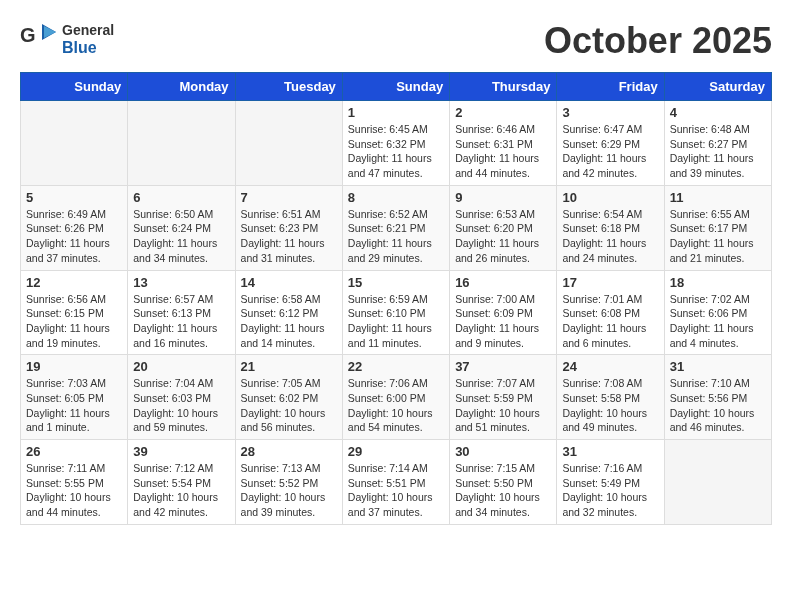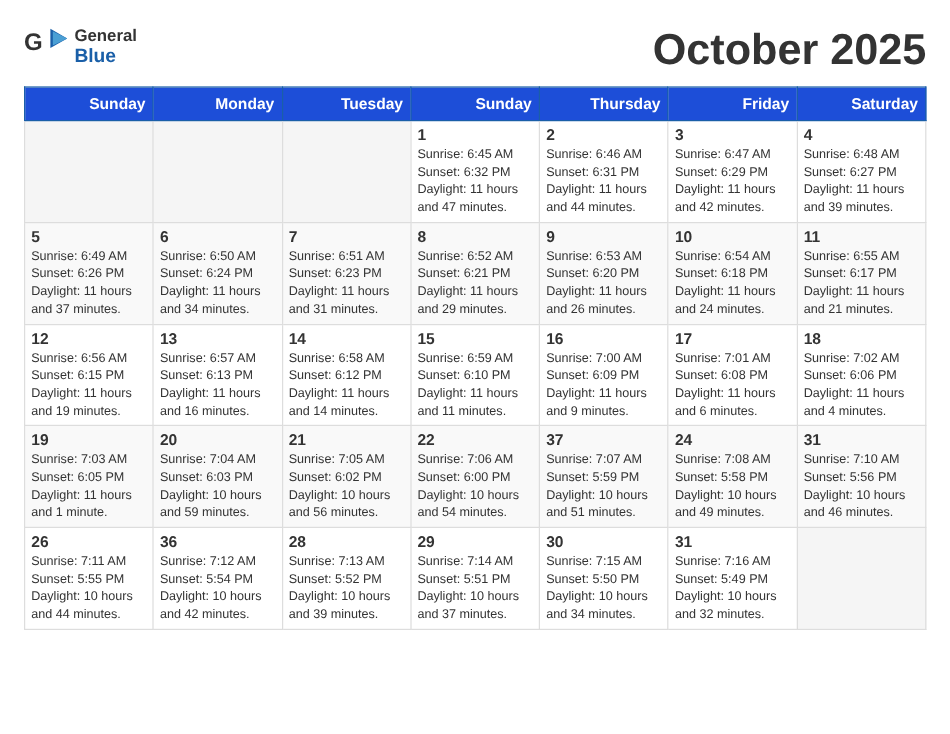--- a/index.html
+++ b/index.html
@@ -227,21 +227,21 @@
           <div class="day-number">31</div>
           <div class="day-info">Sunrise: 7:10 AM<br>Sunset: 5:56 PM<br>Daylight: 10 hours and 46 minutes.</div>
         </td>
       </tr>
       <tr>
         <td>
           <div class="day-number">26</div>
           <div class="day-info">Sunrise: 7:11 AM<br>Sunset: 5:55 PM<br>Daylight: 10 hours and 44 minutes.</div>
         </td>
         <td>
-          <div class="day-number">36</div>
+          <div class="day-number">39</div>
           <div class="day-info">Sunrise: 7:12 AM<br>Sunset: 5:54 PM<br>Daylight: 10 hours and 42 minutes.</div>
         </td>
         <td>
           <div class="day-number">28</div>
           <div class="day-info">Sunrise: 7:13 AM<br>Sunset: 5:52 PM<br>Daylight: 10 hours and 39 minutes.</div>
         </td>
         <td>
           <div class="day-number">29</div>
           <div class="day-info">Sunrise: 7:14 AM<br>Sunset: 5:51 PM<br>Daylight: 10 hours and 37 minutes.</div>
         </td>

